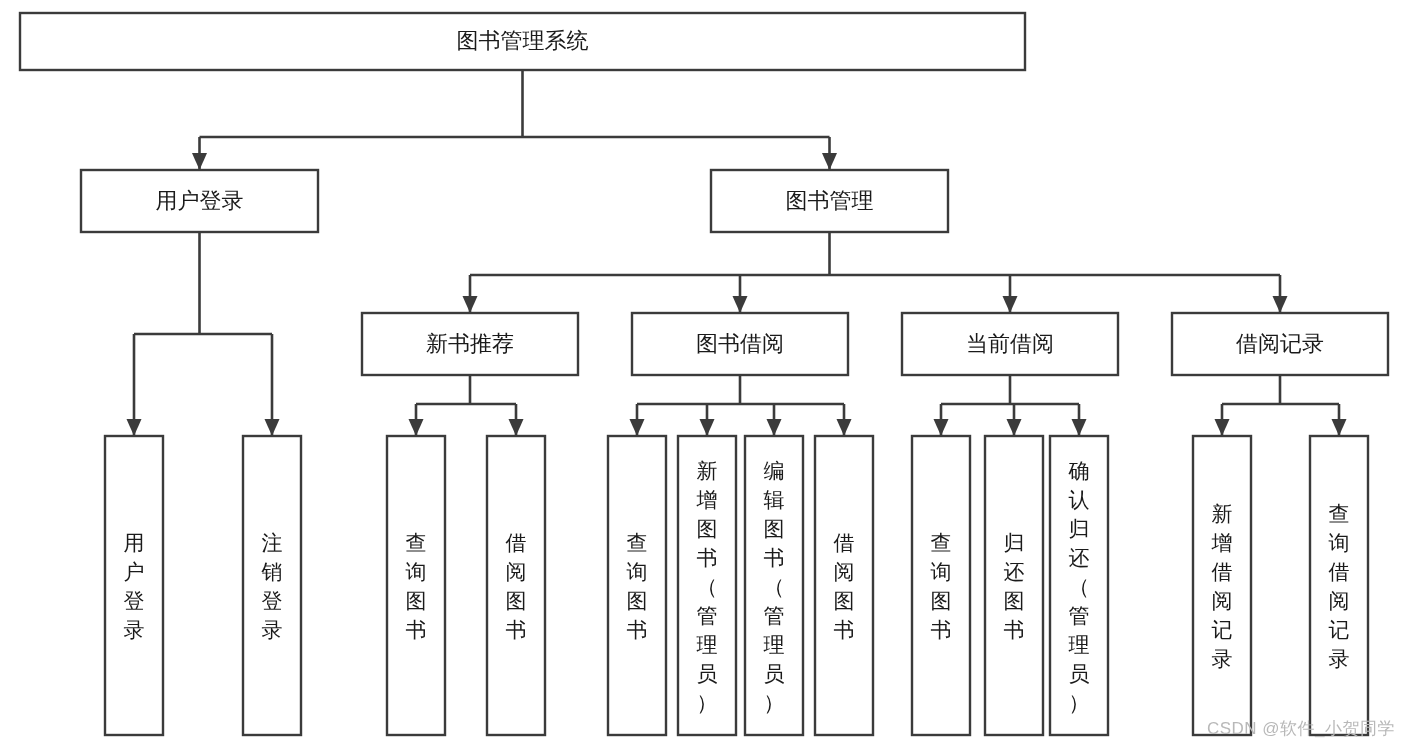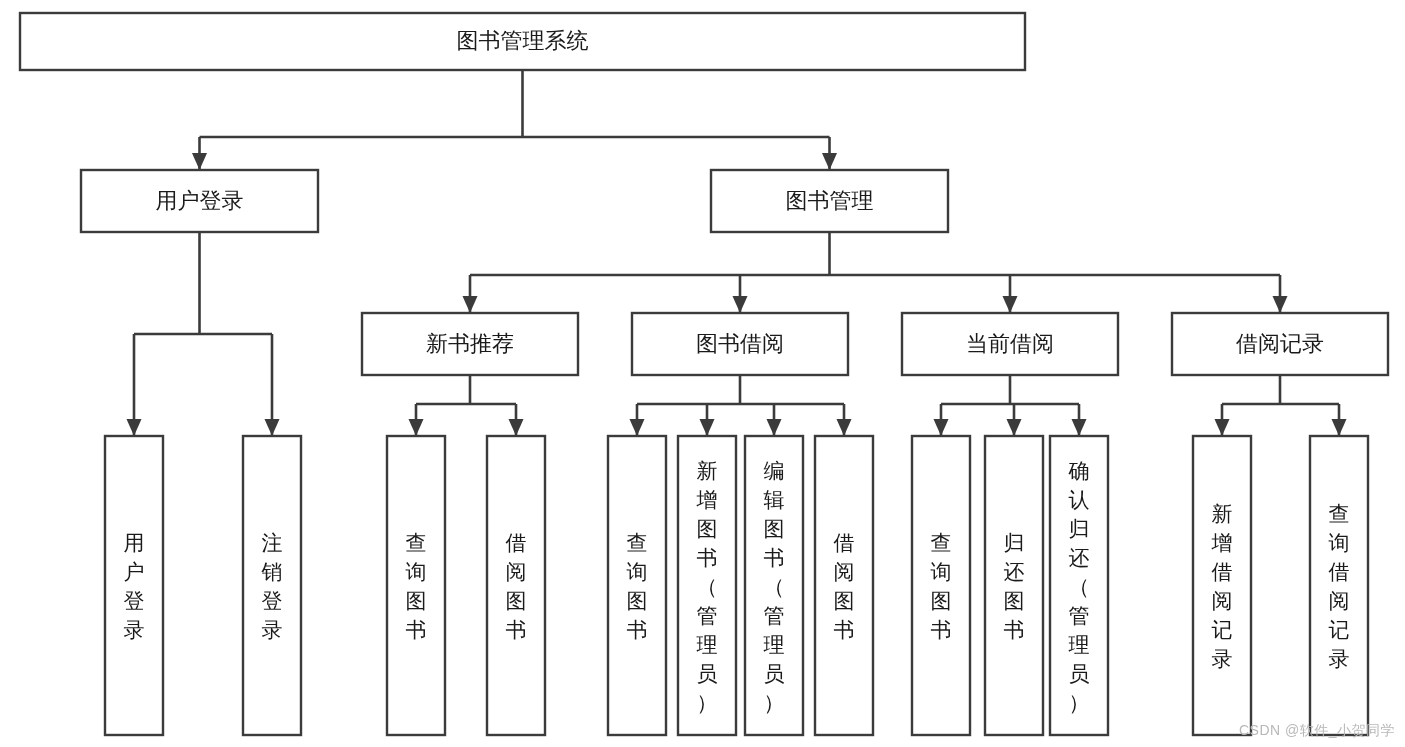--- a/index.html
+++ b/index.html
@@ -51,21 +51,21 @@
     fill: #1a1a1a;
     font-family: "Liberation Sans", "DejaVu Sans", sans-serif;
     font-size: 21px;
     text-anchor: middle;
   }
   .watermark {
     position: absolute;
     right: 10px;
     bottom: 7px;
     font-family: "Liberation Sans", "DejaVu Sans", sans-serif;
-    font-size: 14px;
+    font-size: 17px;
     color: #b8b8b8;
     letter-spacing: 0.5px;
     white-space: nowrap;
     pointer-events: none;
   }
 </style>
 </head>
 <body>
 
 <div id="diagram-root">

